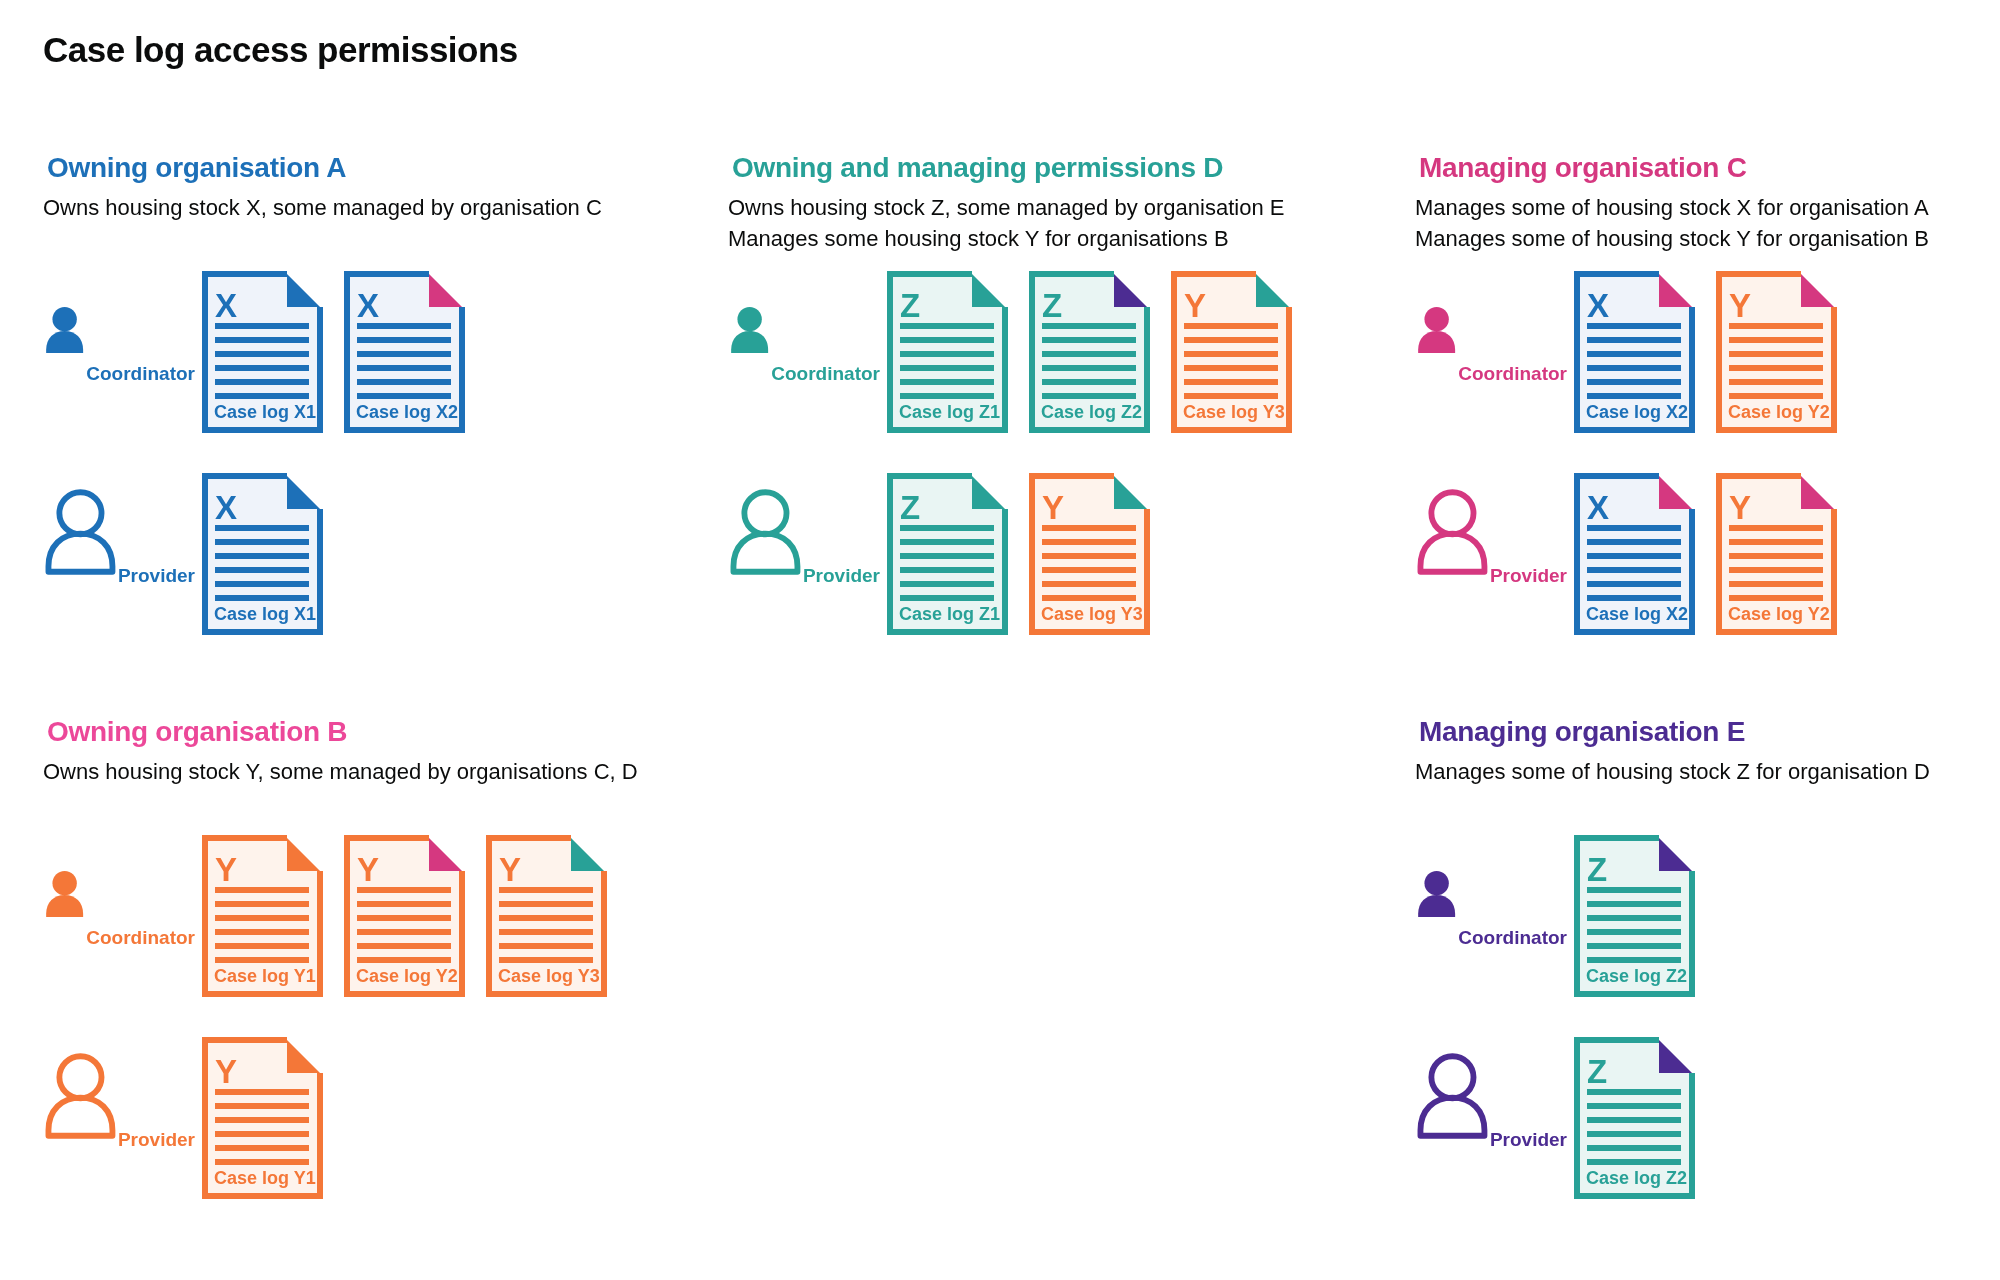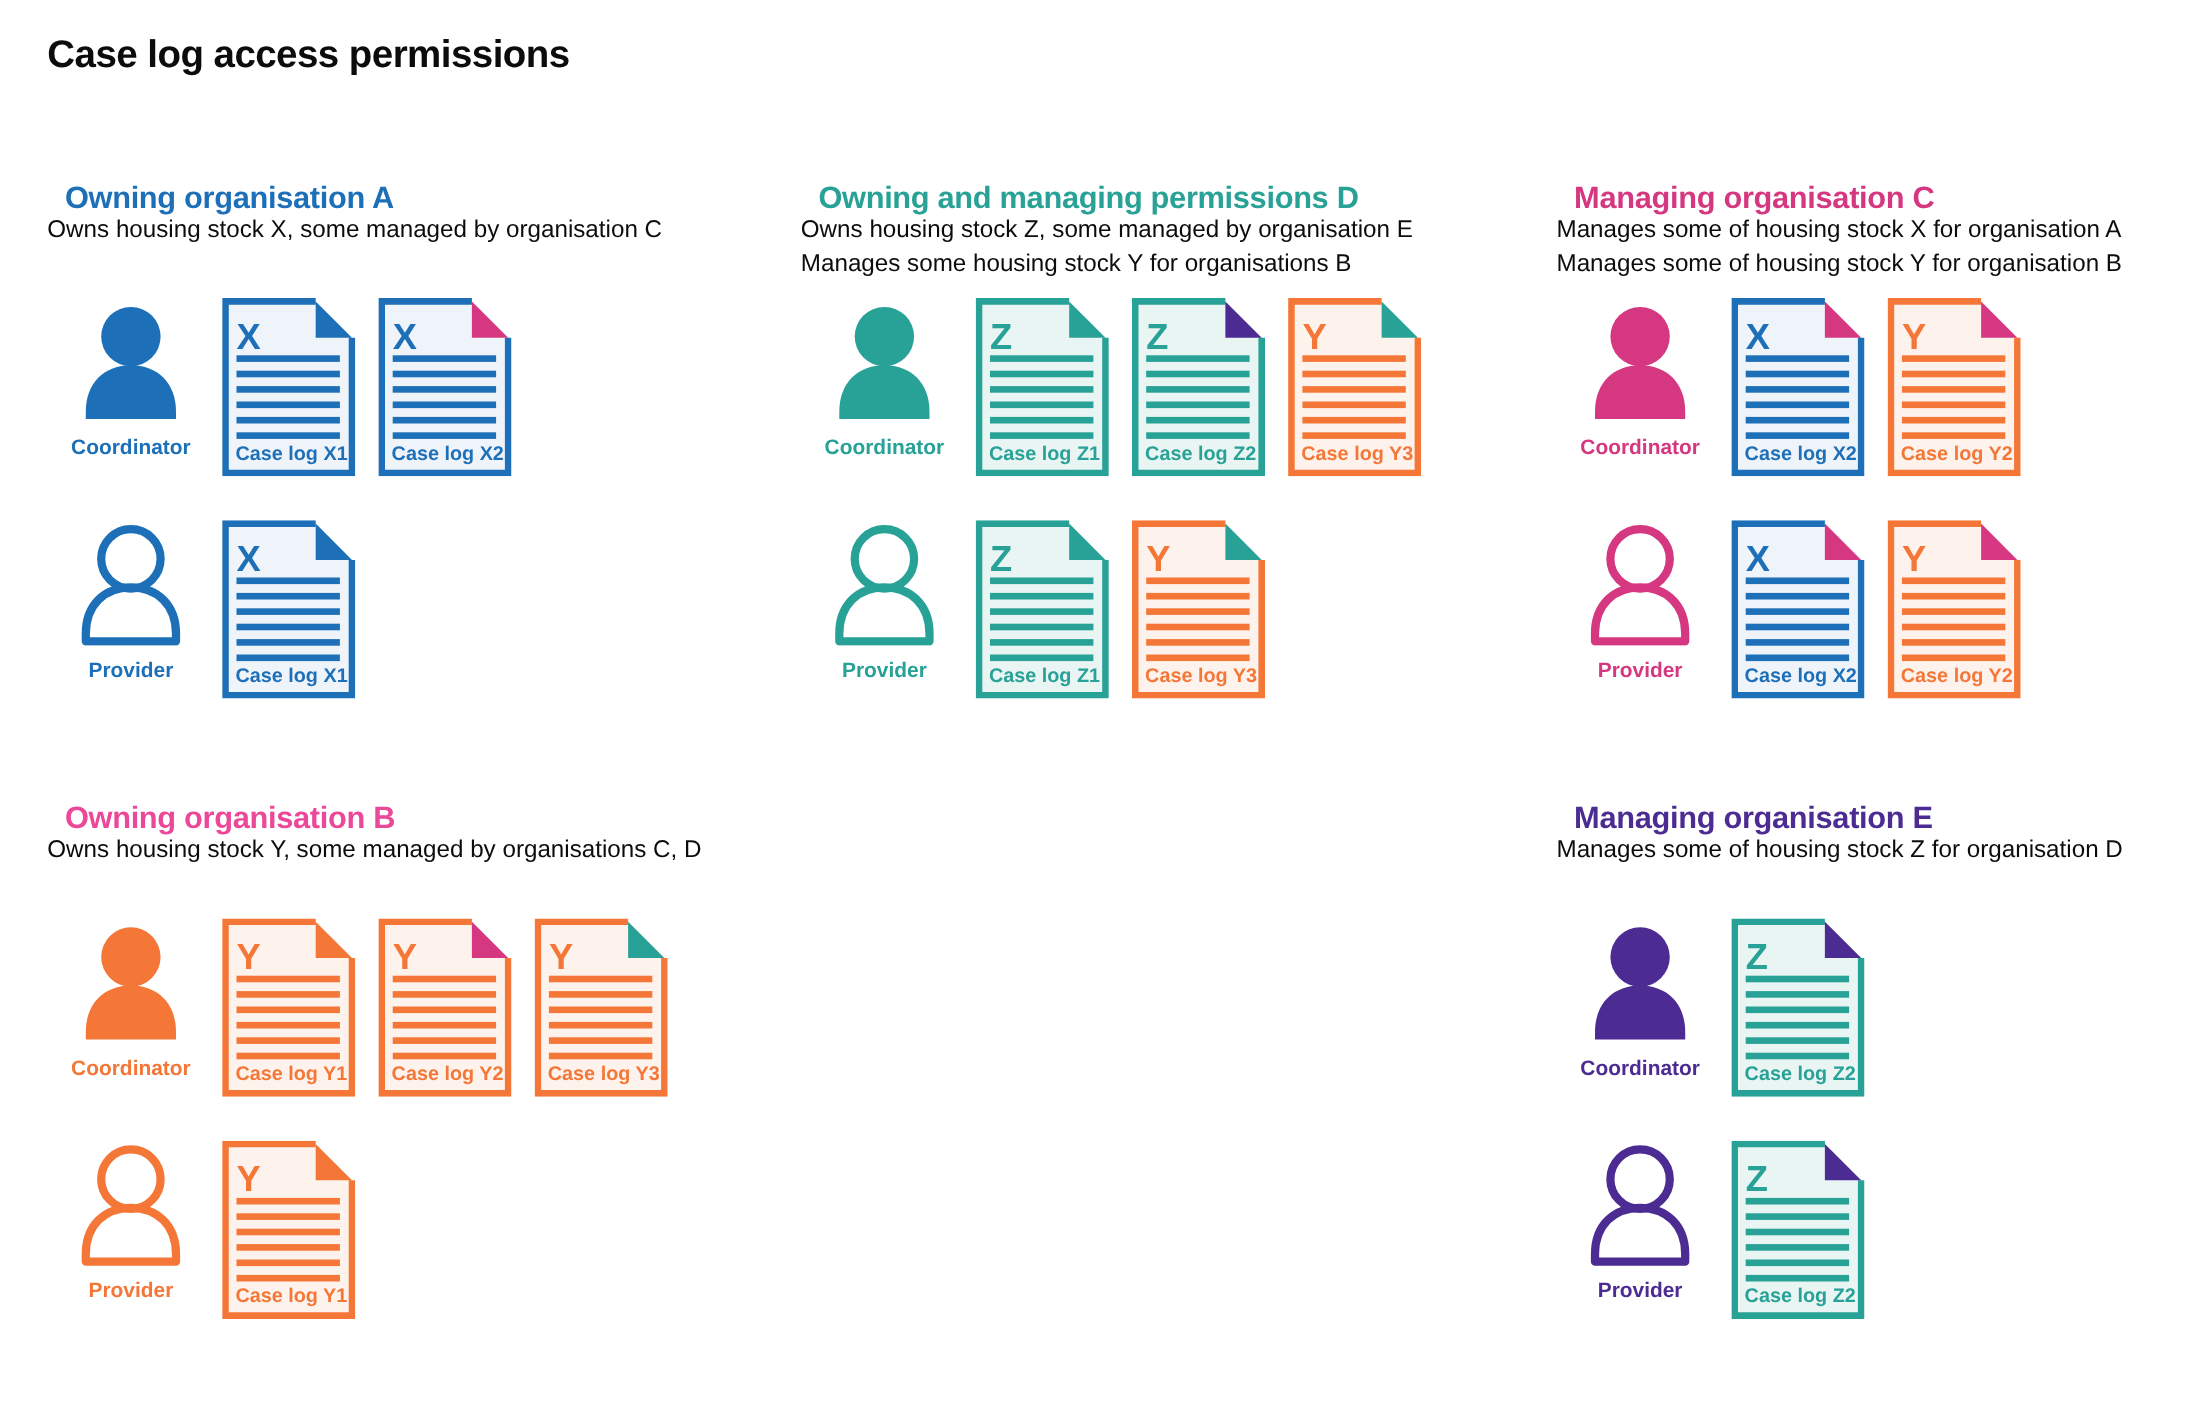--- a/index.html
+++ b/index.html
@@ -12,29 +12,29 @@
   h1{
     position:absolute;left:43px;top:30px;margin:0;
     font-size:35px;font-weight:bold;color:#0b0c0c;letter-spacing:-0.5px;
   }
   section.org{position:absolute;width:680px;height:560px;}
   .col-1{left:43px;}
   .col-2{left:728px;}
   .col-3{left:1415px;}
   .row-1{top:148px;}
   .row-2{top:712px;}
-  section.org h2{margin:16px;font-size:28px;font-weight:bold;letter-spacing:-0.3px;}
+  section.org h2{margin:4px;font-size:28px;font-weight:bold;letter-spacing:-0.3px;}
   .desc{position:absolute;left:0;top:44px;}
   .desc p{margin:0;font-size:22px;line-height:31px;color:#0b0c0c;}
   .role-row{position:absolute;left:0;display:flex;align-items:flex-start;}
   .role-row.r0{top:123px;}
   .role-row.r1{top:325px;}
   .person-block{
-    width:152px;margin-right:7px;display:flex;flex-direction:column;
-    align-items:center;margin-top:4px;flex:0 0 auto;
+    width:152px;margin-right:7px;display:flex;flex-direction:row;
+    align-items:flex-end;margin-top:4px;flex:0 0 auto;
   }
   .role-label{font-size:19px;font-weight:bold;margin-top:12px;text-align:center;}
   .doc{margin-right:21px;flex:0 0 auto;line-height:0;}
 </style>
 </head>
 <body>
 
 <div class="page">
   <h1>Case log access permissions</h1>
   <div id="sections">

